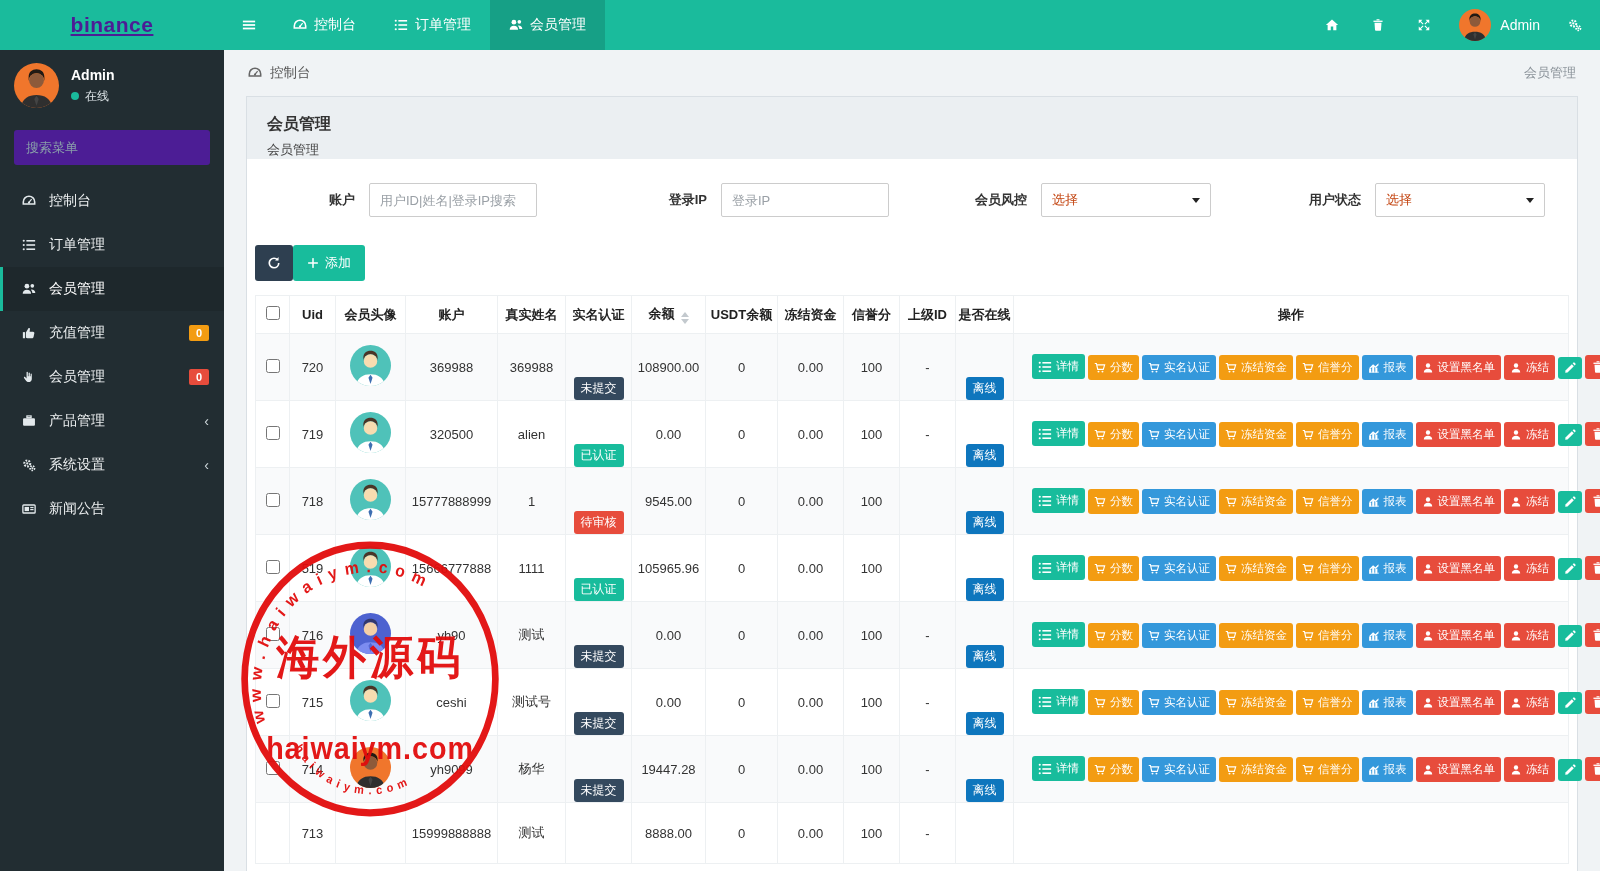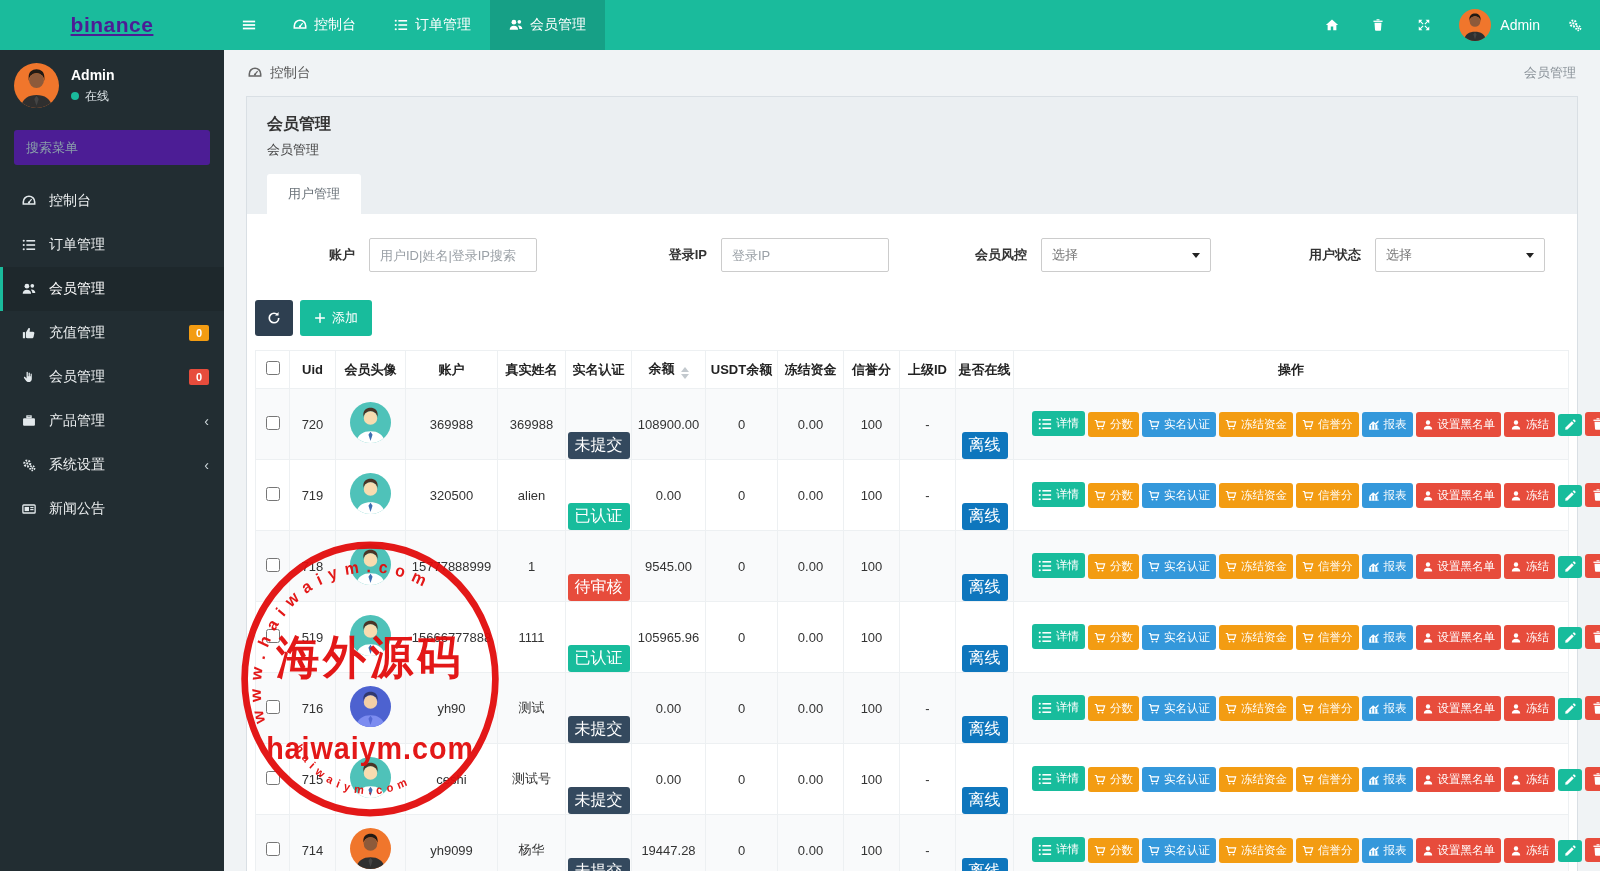--- a/index.html
+++ b/index.html
@@ -47,44 +47,44 @@
   .box-sub { font-size:13px; color:#444; margin-top:6px; }
   .tabs { margin-top:15px; display:flex; }
   .tab { background:#fff; color:#6b737a; font-size:13px; padding:11px 21px; border-radius:3px 3px 0 0; cursor:pointer; }
 
   .box-body { background:#fff; padding:24px 8px 10px 8px; }
   .filter-row { display:flex; align-items:center; padding-left:22px; }
   .fg { display:flex; align-items:center; }
   .fg .flabel { width:78px; text-align:right; margin-right:14px; font-weight:bold; font-size:13px; color:#333; }
   .fg input { width:168px; height:34px; border:1px solid #ccc; border-radius:2px; padding:0 10px; font-size:13px; color:#333; outline:none; font-family:inherit; }
   .fg input::placeholder { color:#9aa0a6; }
-  .fg .sel { position:relative; width:170px; height:34px; border:1px solid #ccc; border-radius:2px; background:#fff; display:flex; align-items:center; padding:0 10px; color:#737373; cursor:pointer; }
+  .fg .sel { position:relative; width:170px; height:34px; border:1px solid #ccc; border-radius:2px; background:#fff; display:flex; align-items:center; padding:0 10px; color:#c2410c; cursor:pointer; }
   .fg .sel .caret { position:absolute; right:10px; top:14px; width:0; height:0; border-left:4px solid transparent; border-right:4px solid transparent; border-top:5px solid #222; }
   .gap1 { margin-right:92px; } .gap2 { margin-right:60px; } .gap3 { margin-right:72px; }
   .fbtns { margin:14px 0 0 114px; display:flex; gap:10px; }
   .btn { display:inline-flex; align-items:center; gap:6px; border:1px solid transparent; border-radius:3px; font-size:13px; padding:8px 14px; cursor:pointer; font-family:inherit; }
   .btn-teal { background:#18bc9c; color:#fff; }
   .btn-plain { background:#f6f6f6; border-color:#ddd; color:#333; }
-  .tools { margin:28px 0 0 0; display:flex; gap:7px; }
+  .tools { margin:28px 0 0 0; display:flex; }
   .btn-dark { background:#2e3f50; color:#fff; padding:8px 11px; }
   .btn-add { background:#18bc9c; color:#fff; padding:8px 13px; }
 
   
   table { border-collapse:collapse; width:100%; margin-top:14px; table-layout:fixed; }
   th,td { border:1px solid #edf0f2; text-align:center; vertical-align:middle; }
   thead th { height:38px; font-size:13px; font-weight:bold; color:#222; background:#fff; }
   tbody td { height:61px; font-size:13px; color:#333; }
   tbody tr:nth-child(odd) { background:#f9fafb; }
   col.c-check{width:34px} col.c-uid{width:46px} col.c-av{width:70px} col.c-acct{width:92px}
   col.c-name{width:68px} col.c-verify{width:66px} col.c-bal{width:74px} col.c-usdt{width:72px}
   col.c-frozen{width:66px} col.c-credit{width:56px} col.c-parent{width:56px} col.c-online{width:58px}
   .sort { display:inline-flex; flex-direction:column; gap:2px; margin-left:6px; vertical-align:1px; }
   .sort b { width:0; height:0; border-left:4px solid transparent; border-right:4px solid transparent; display:block; }
   .sort .up { border-bottom:5px solid #c3c9ce; } .sort .dn { border-top:5px solid #c3c9ce; }
-  .badge { display:inline-block; color:#fff; font-size:16px; padding:3px 7px; border-radius:3px; white-space:nowrap;margin-top:43px; }
+  .badge { display:inline-block; color:#fff; font-size:12px; padding:3px 7px; border-radius:3px; white-space:nowrap;margin-top:43px; }
   .avatar { width:41px; height:41px; display:inline-block; }
   td.actions { text-align:left; padding-left:18px; white-space:nowrap; }
   .abtn { display:inline-flex; align-items:center; gap:4px; color:#fff; font-size:11.5px; border-radius:3px; padding:5px 6px; margin-right:3px; cursor:pointer; }
   input[type=checkbox]{ width:14px; height:14px; cursor:pointer; }
 
   
   .stamp { position:absolute; left:236px; top:536px; width:268px; height:286px; z-index:50; pointer-events:none; opacity:.95; }
 </style>
 </head>
 <body>
@@ -322,23 +322,20 @@
         </span>
       <span>控制台</span>
     </div>
     <div class="crumb-right">会员管理</div>
   </div>
 
   <section class="box">
     <div class="box-head">
       <div class="box-title">会员管理</div>
       <div class="box-sub">会员管理</div>
-      <div class="tabs">
-        <div class="tab">用户管理</div>
-      </div>
     </div>
 
     <div class="box-body">
       <div class="filter-row">
         <div class="fg gap1">
           <span class="flabel">账户</span>
           <input type="text" placeholder="用户ID|姓名|登录IP搜索" style="">
         </div>
         <div class="fg gap2">
           <span class="flabel">登录IP</span>

